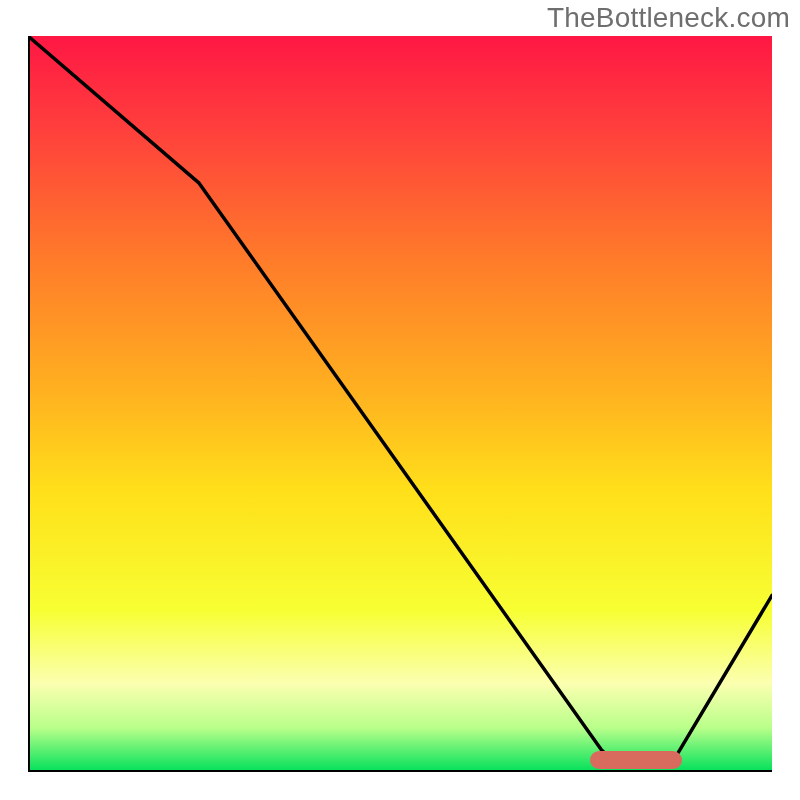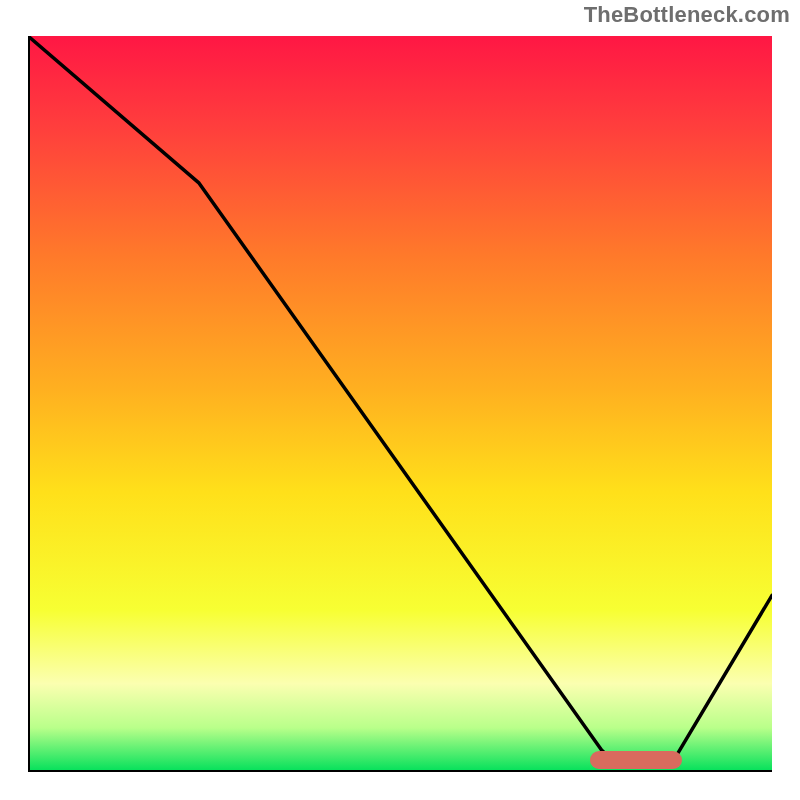--- a/index.html
+++ b/index.html
@@ -13,22 +13,22 @@
   .wrap {
     position: relative;
     width: 800px;
     height: 800px;
     overflow: hidden;
   }
   .watermark {
     position: absolute;
     top: 2px;
     right: 10px;
-    font-size: 22px;
-    font-weight: 700;
+    font-size: 28px;
+    font-weight: 400;
     color: #6e6e6e;
     letter-spacing: 0.2px;
     z-index: 5;
   }
   .plot {
     position: absolute;
     left: 28px;
     top: 36px;
     width: 744px;
     height: 736px;

